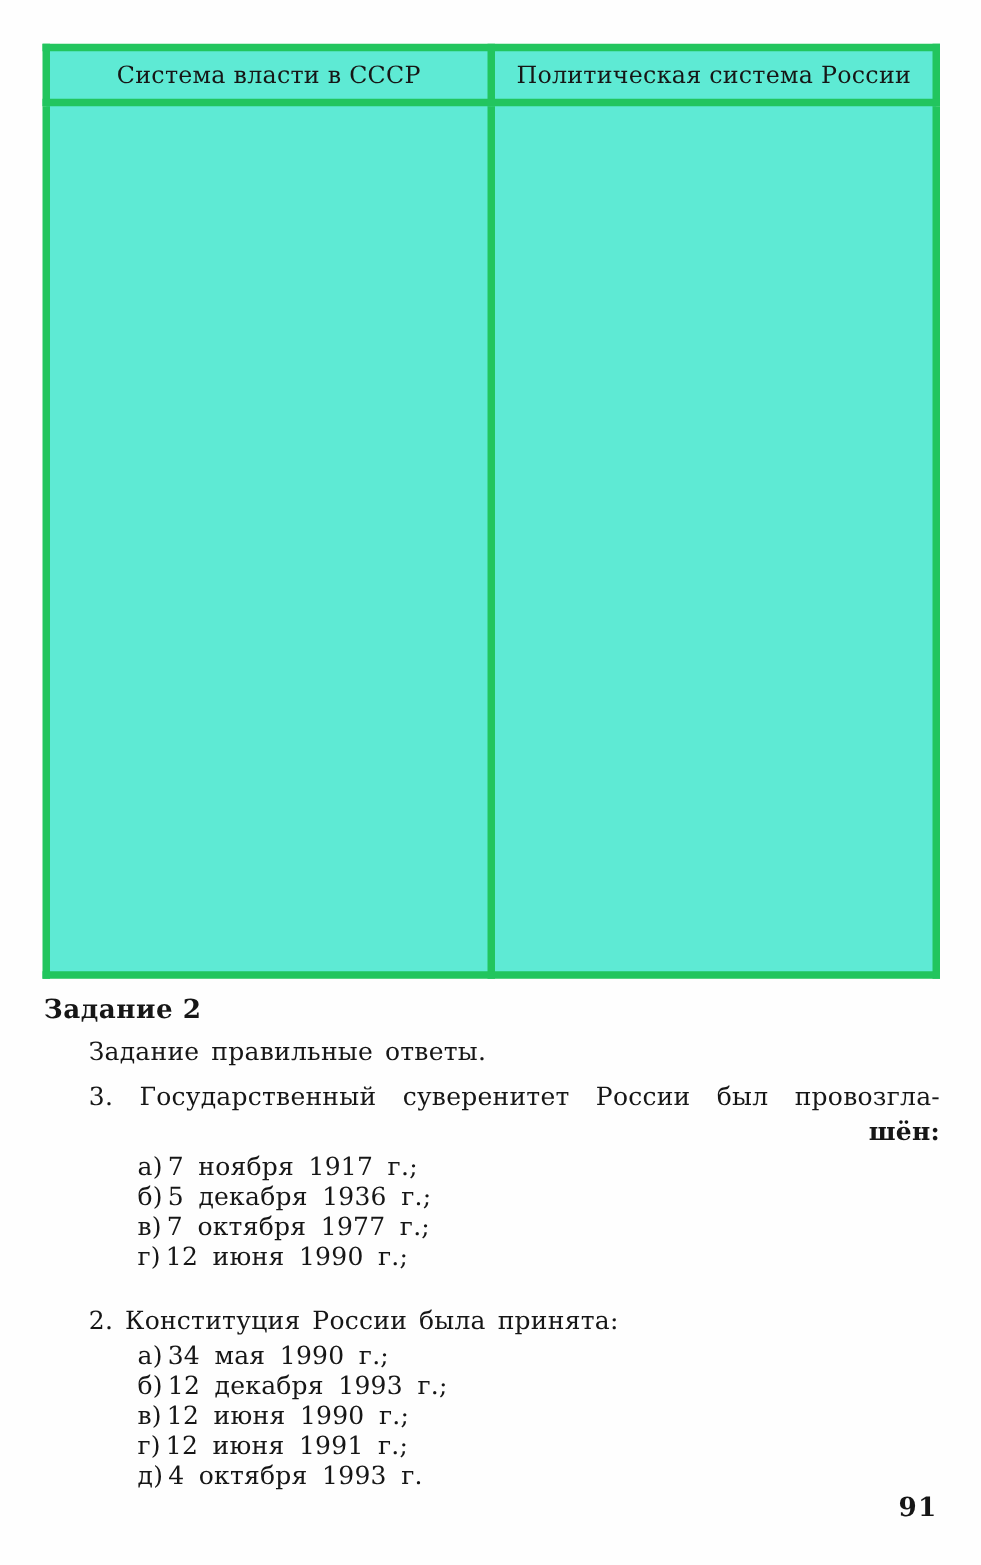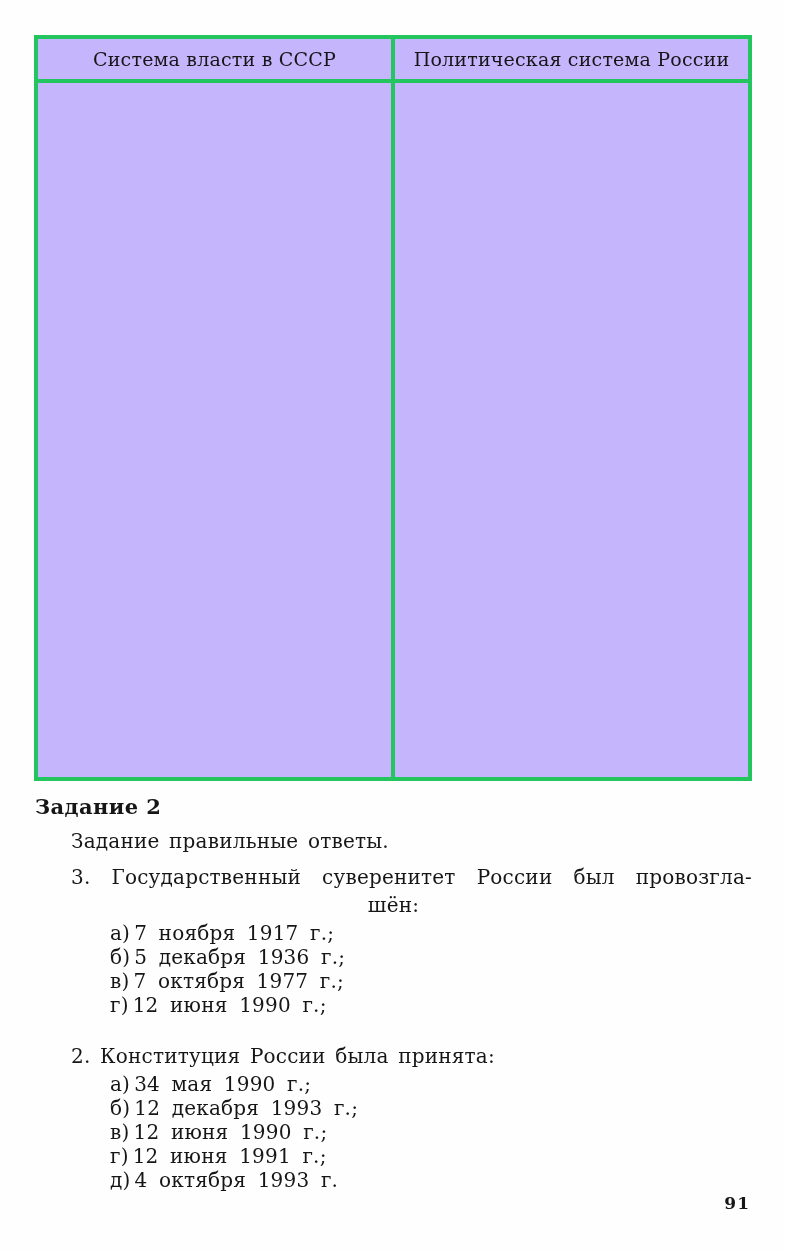--- a/index.html
+++ b/index.html
@@ -17,22 +17,22 @@
   }
   
   table.cmp {
     position: absolute;
     left: 34px; top: 35px;
     width: 718px;
     border-collapse: collapse;
     table-layout: fixed;
   }
   .cmp th, .cmp td {
-    border: 4px solid #22c55e;
-    background: #c4b5fd;
+    border: 6px solid #22c55e;
+    background: #5eead4;
   }
   .cmp th {
     height: 44px;
     font-weight: normal;
     font-size: 19px;
     letter-spacing: 0.2px;
     text-align: center;
     vertical-align: middle;
   }
   .cmp td { height: 698px; }
@@ -55,41 +55,41 @@
     margin-top: 7px;
     text-indent: 36px;
     word-spacing: 3px;
   }
   .q-first {
     margin-top: 8px;
     text-indent: 36px;
     text-align: justify;
     text-align-last: justify;
   }
-  .q-cont { text-align: center; }
+  .q-cont { text-align: right; font-weight: bold; }
   .q-single {
     margin-top: 25px;
     text-indent: 36px;
     word-spacing: 3px;
   }
   ul.options {
     list-style: none;
     margin-left: 75px;
     margin-top: 2px;
   }
   .options li {
     line-height: 24px;
     word-spacing: 5px;
     white-space: nowrap;
   }
   .options .opt-letter { margin-right: 4px; }
   .page-number {
     position: absolute;
     right: 35px; top: 1193px;
-    font-size: 17px;
+    font-size: 21px;
     font-weight: bold;
     letter-spacing: 1px;
   }
 </style>
 </head>
 <body>
 
 <div class="page">
 
   <table class="cmp">

